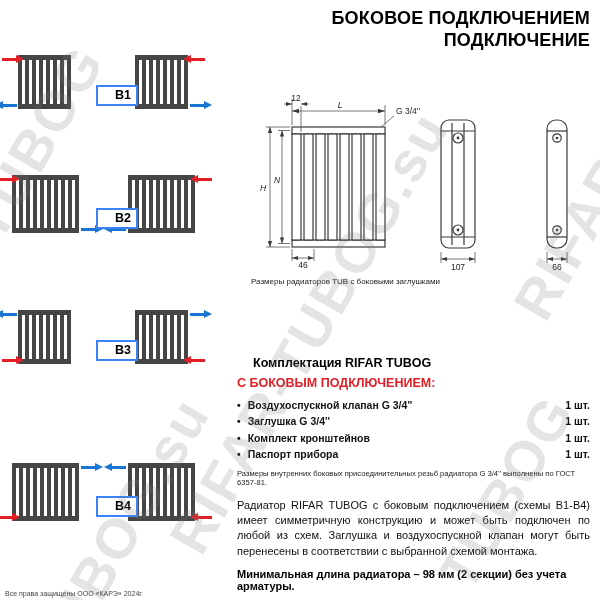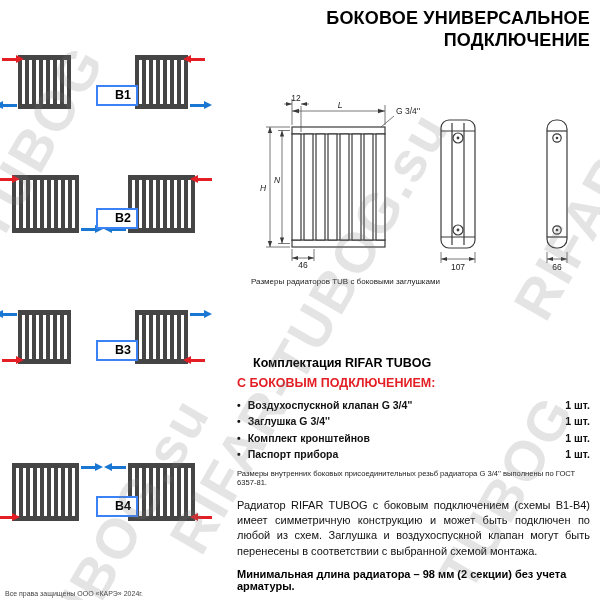--- a/index.html
+++ b/index.html
@@ -73,21 +73,21 @@
 
 <div class="page">
 
   <div class="wm" style="left:-70px;top:110px">TUBOG</div>
   <div class="wm" style="left:60px;top:300px">RIFAR-TUBOG.su</div>
   <div class="wm" style="left:400px;top:460px">TUBOG</div>
   <div class="wm" style="left:470px;top:180px">RIFAR-T</div>
   <div class="wm" style="left:-30px;top:500px">TUBOG.su</div>
 
   <div class="title">
-    <div>БОКОВОЕ УНИВЕРСАЛЬНОЕ</div>
+    <div>БОКОВОЕ ПОДКЛЮЧЕНИЕМ</div>
     <div>ПОДКЛЮЧЕНИЕ</div>
   </div>
 
   <div class="srow" style="top:55px">
     <div class="rad rad1"></div>
     <div class="rad rad2"></div>
     <div class="lbox">B1</div>
     <span class="arrow r sup a-out-l at-top"></span>
     <span class="arrow l ret a-out-l at-bot"></span>
     <span class="arrow l sup a-out-r at-top"></span>

